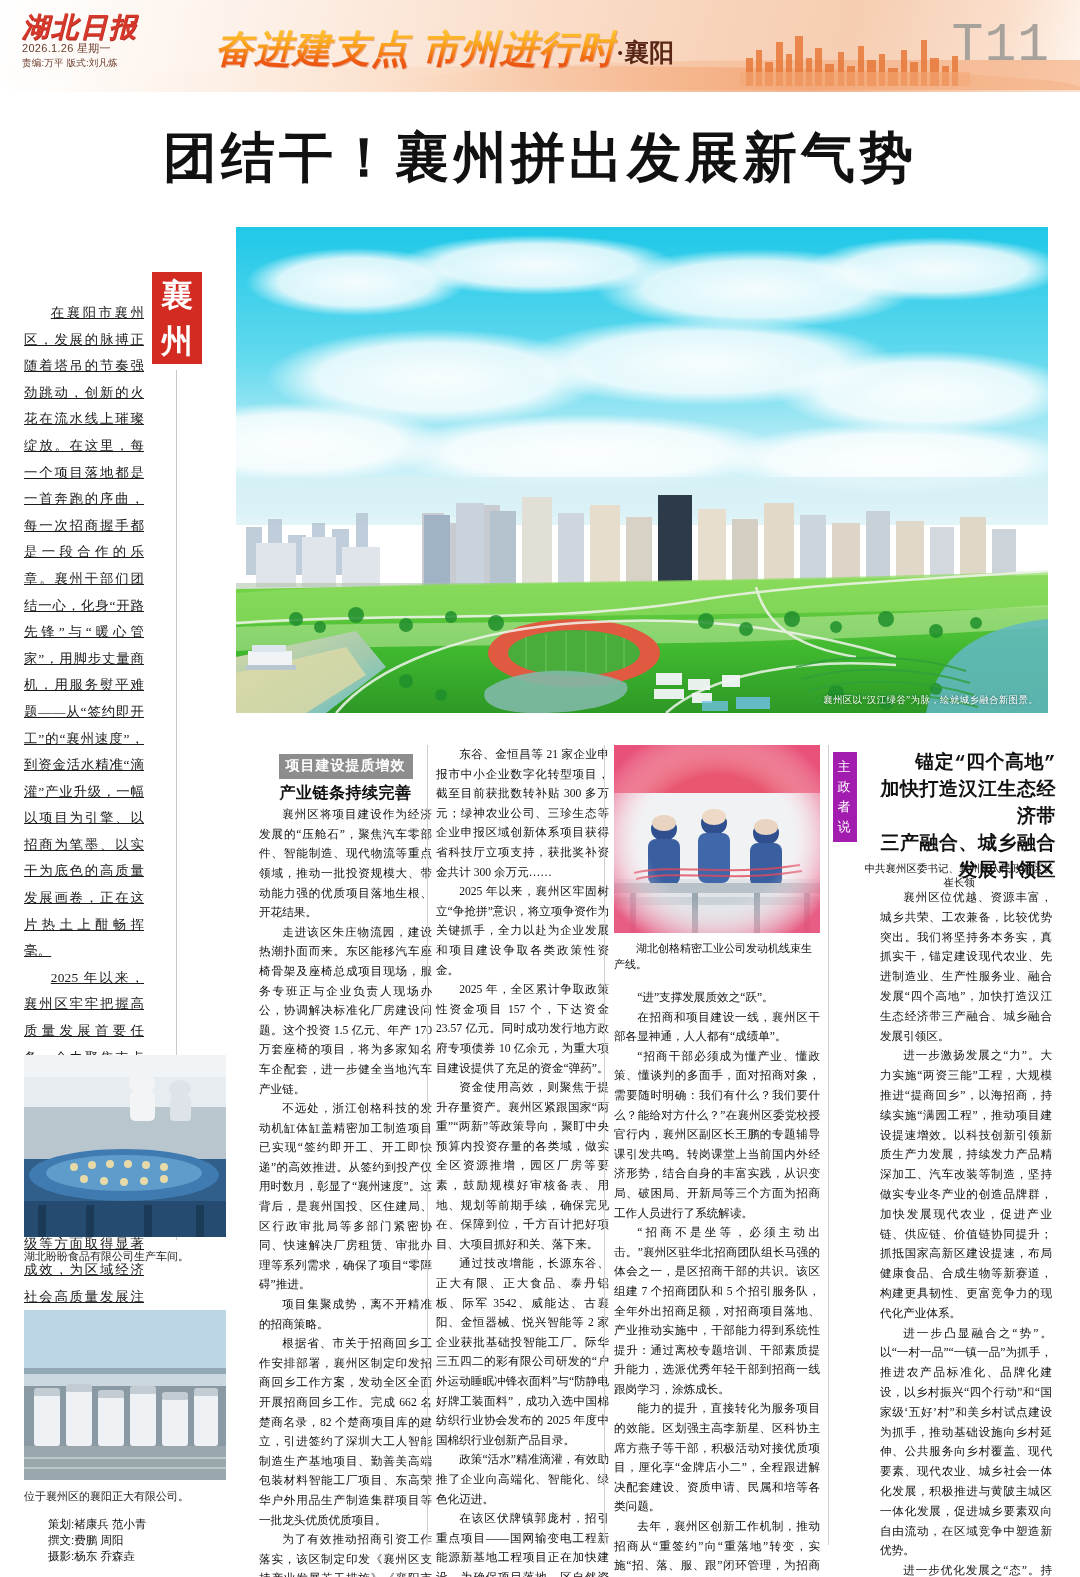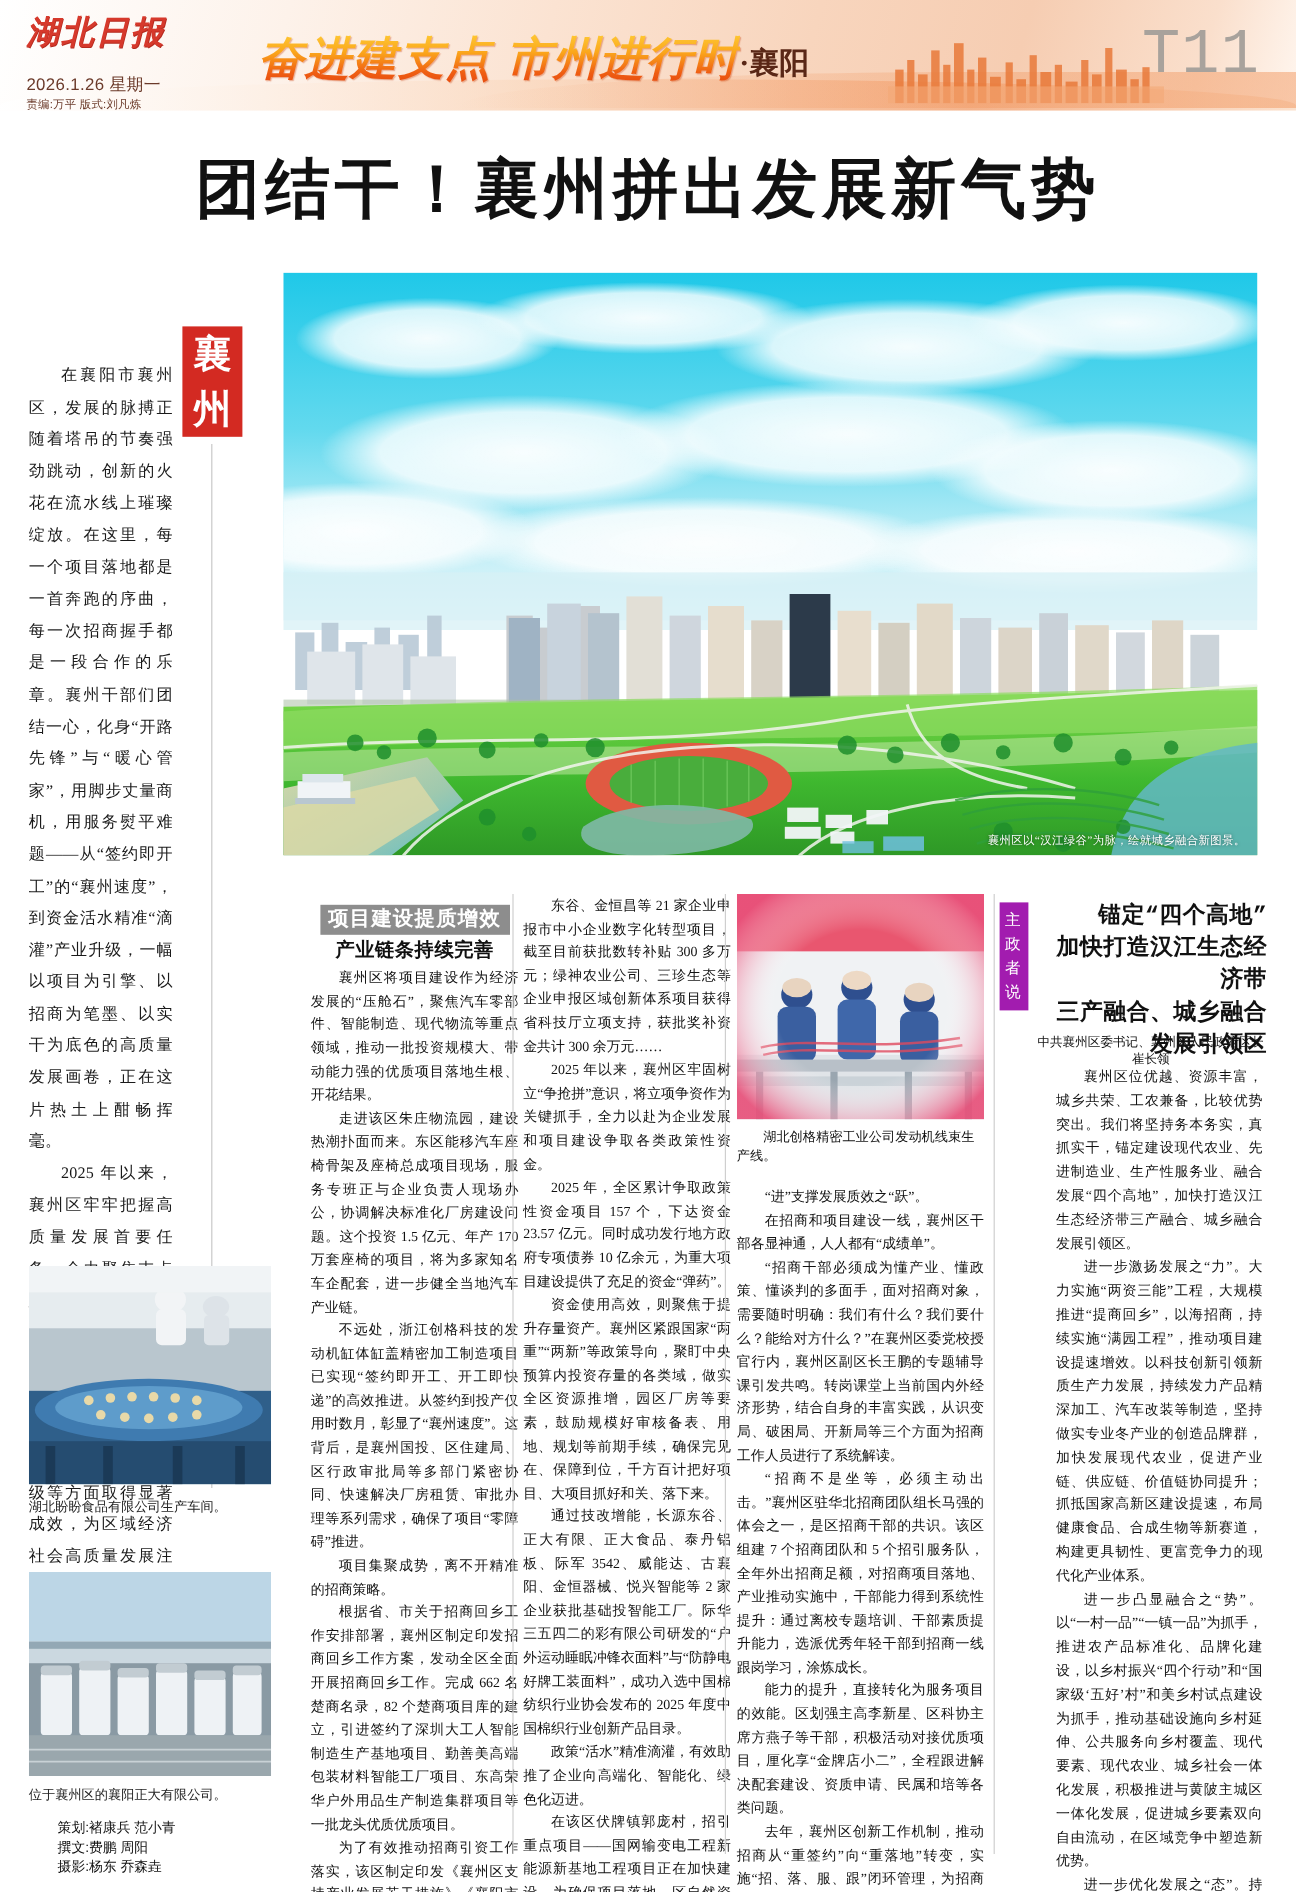--- a/index.html
+++ b/index.html
@@ -30,21 +30,21 @@
     background:linear-gradient(90deg,rgba(255,255,255,0),rgba(240,140,78,.45));
     border-radius:60% 0 0 0/100% 0 0 0;
   }
   .logo-box{position:absolute;left:22px;top:14px;width:150px;}
   .logo-title{
     font-family:"Liberation Serif", serif;
     font-size:27px;font-weight:bold;color:#d6392c;letter-spacing:2px;
     font-style:italic;line-height:1;
     text-shadow:0.5px 0.5px 0 #b52a1f;
   }
-  .logo-date{font-size:14px;color:#6b3a2a;margin-top:21px;letter-spacing:.3px;font-family:"Liberation Sans",sans-serif;}
+  .logo-date{font-size:11px;color:#6b3a2a;margin-top:0;letter-spacing:.3px;font-family:"Liberation Sans",sans-serif;}
   .logo-editors{font-size:9.5px;color:#6b3a2a;margin-top:1px;letter-spacing:.2px;font-family:"Liberation Sans",sans-serif;}
 
   .banner-title{
     position:absolute;left:215px;top:24px;
     font-size:38px;font-weight:bold;letter-spacing:1px;
     font-family:"Liberation Sans",sans-serif;
     color:#f07012;
     background:linear-gradient(180deg,#ffd23b 0%,#fba71c 38%,#ef5e13 72%,#e2410c 100%);
     -webkit-background-clip:text;background-clip:text;
     -webkit-text-fill-color:transparent;
@@ -80,21 +80,21 @@
   .seal span{
     display:block;color:#fff;font-size:32px;font-weight:bold;text-align:center;
     font-family:"Liberation Serif",serif;line-height:46px;
   }
   .lead-text{
     position:absolute;left:24px;top:300px;width:120px;
     font-size:13.4px;line-height:26.6px;color:#1a1a1a;
     text-align:justify;text-align-last:left;
     font-family:"Liberation Serif",serif;letter-spacing:.2px;
   }
-  .lead-text p{margin:0;text-indent:2em;}
+  .lead-text p{margin:0;text-indent:2em;text-decoration:underline;}
   .rail-divider{
     position:absolute;left:176px;top:370px;width:1px;height:870px;background:#c9c9c9;
   }
 
   
   .photo-l1{position:absolute;left:24px;top:1055px;width:202px;height:182px;overflow:hidden;}
   .photo-l2{position:absolute;left:24px;top:1310px;width:202px;height:170px;overflow:hidden;}
   .cap-l1{position:absolute;left:24px;top:1249px;width:202px;font-size:11px;color:#222;line-height:15px;font-family:"Liberation Serif",serif;}
   .cap-l2{position:absolute;left:24px;top:1489px;width:202px;font-size:11px;color:#222;line-height:15px;font-family:"Liberation Serif",serif;}
   .credits{position:absolute;left:48px;top:1516px;width:190px;font-size:11.5px;line-height:16px;color:#111;font-family:"Liberation Sans",sans-serif;}
@@ -114,21 +114,21 @@
   .col{position:absolute;top:745px;width:173px;font-size:11.6px;line-height:19.6px;color:#111;
        text-align:justify;font-family:"Liberation Serif",serif;}
   .col p{margin:0 0 0 0;text-indent:2em;}
   #colA{left:259px;}
   #colB{left:436px;}
   .col-div{position:absolute;top:745px;width:1px;background:#cfcfcf;}
 
   .sec-head{margin:9px 0 3px 0;text-indent:0;text-align:center;}
   .sec-head .kicker{
     display:inline-block;background:#8d8d8d;color:#fff;
-    font-size:17px;font-weight:bold;padding:2px 7px 3px 7px;letter-spacing:1px;
+    font-size:14px;font-weight:bold;padding:2px 7px 3px 7px;letter-spacing:1px;
     font-family:Liberation Sans, sans-serif;
   }
   .sec-head .sub{
     display:block;margin-top:4px;font-size:16px;font-weight:bold;color:#111;
     letter-spacing:.5px;font-family:"Liberation Serif",serif;
   }
 
   .photo-mid{position:absolute;left:614px;top:745px;width:206px;height:188px;overflow:hidden;}
   .cap-mid{position:absolute;left:614px;top:940px;width:206px;font-size:11px;line-height:16px;color:#111;
            text-indent:2em;font-family:"Liberation Serif",serif;}

